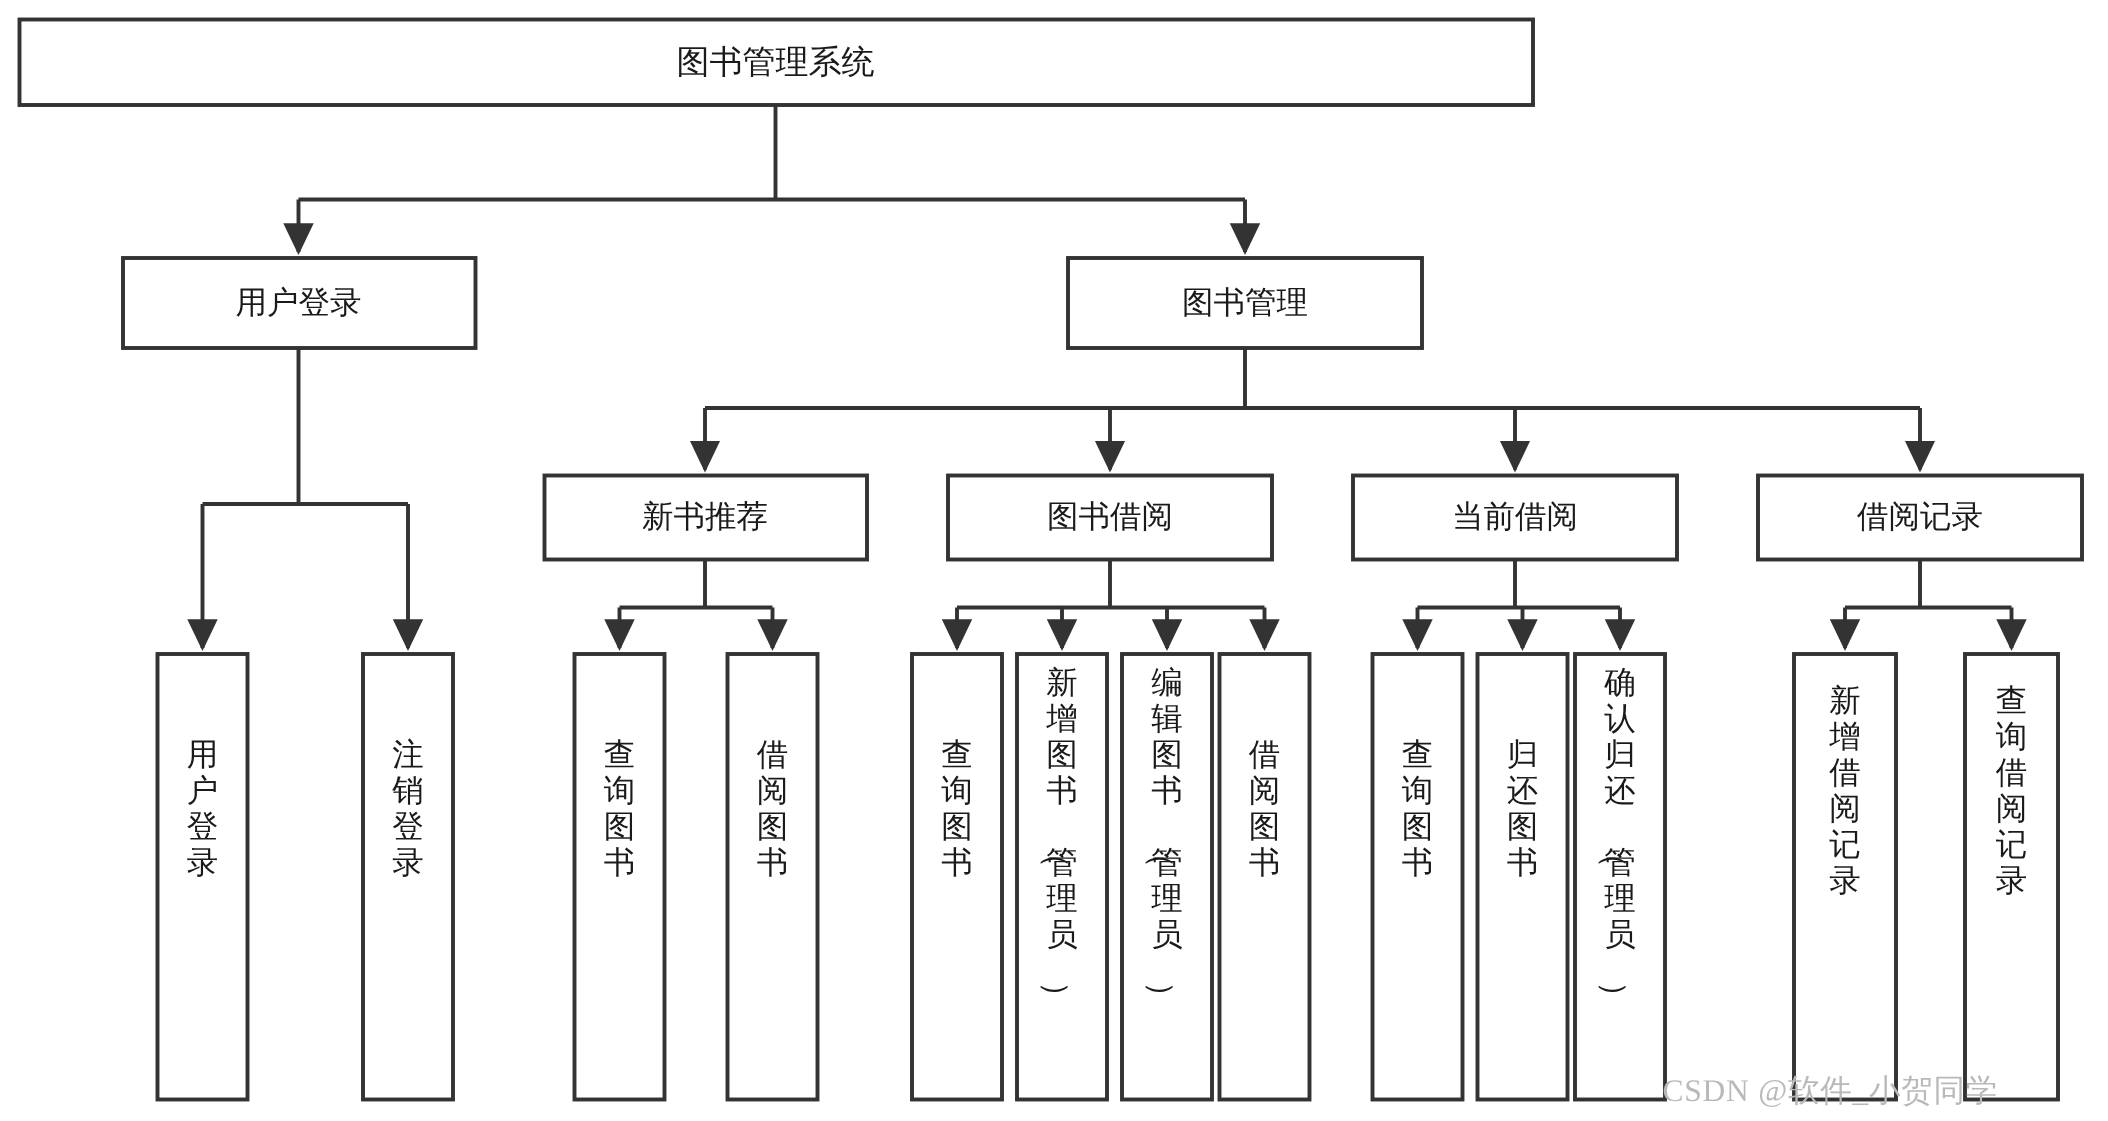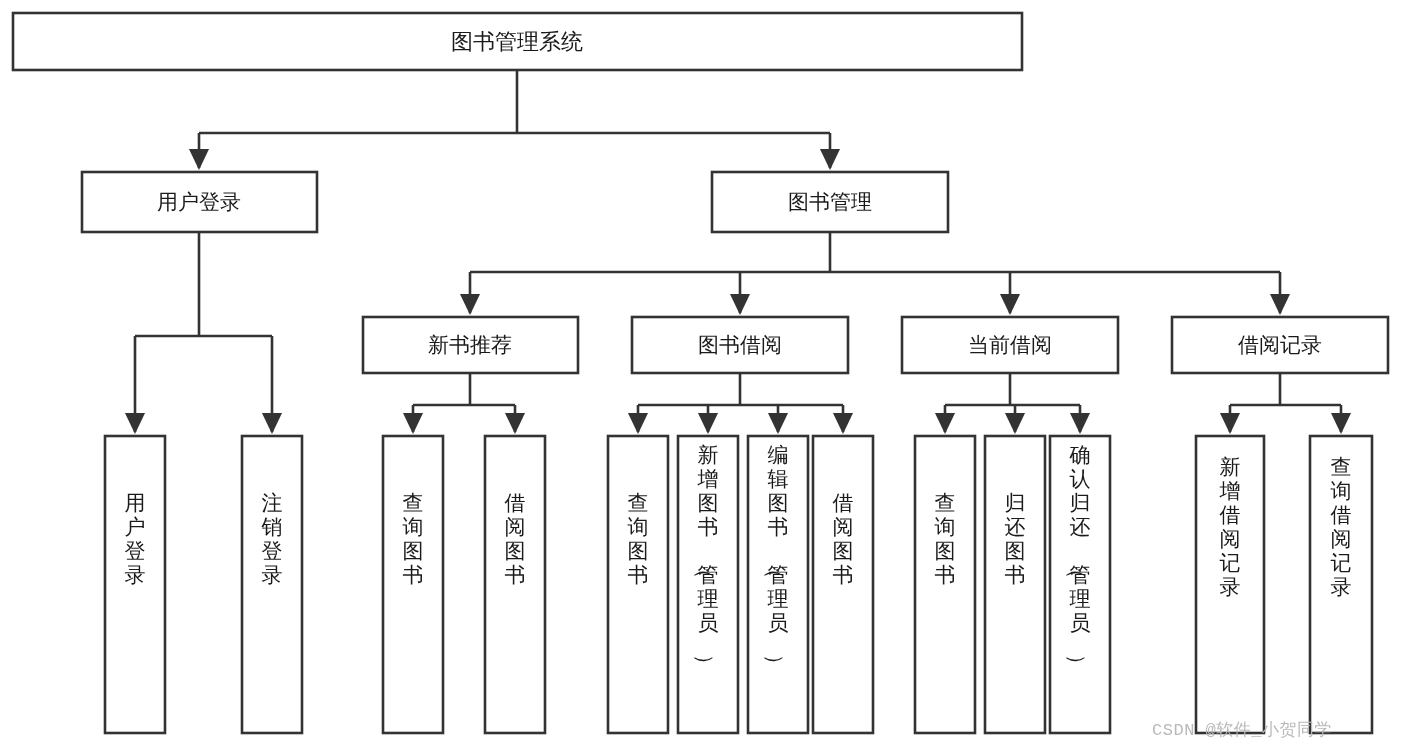--- a/index.html
+++ b/index.html
@@ -50,22 +50,22 @@
   }
   .conn {
     stroke: #333333;
     stroke-width: 2.6;
     fill: none;
   }
   .watermark {
     position: absolute;
     right: 10px;
     bottom: 6px;
-    font-family: Liberation Mono, monospace;
-    font-size: 17px;
+    font-family: Liberation Serif, serif;
+    font-size: 21px;
     color: #b9b9b9;
     letter-spacing: 0.5px;
     white-space: nowrap;
     user-select: none;
   }
 </style>
 </head>
 <body>
 
 <div id="diagram-root">

